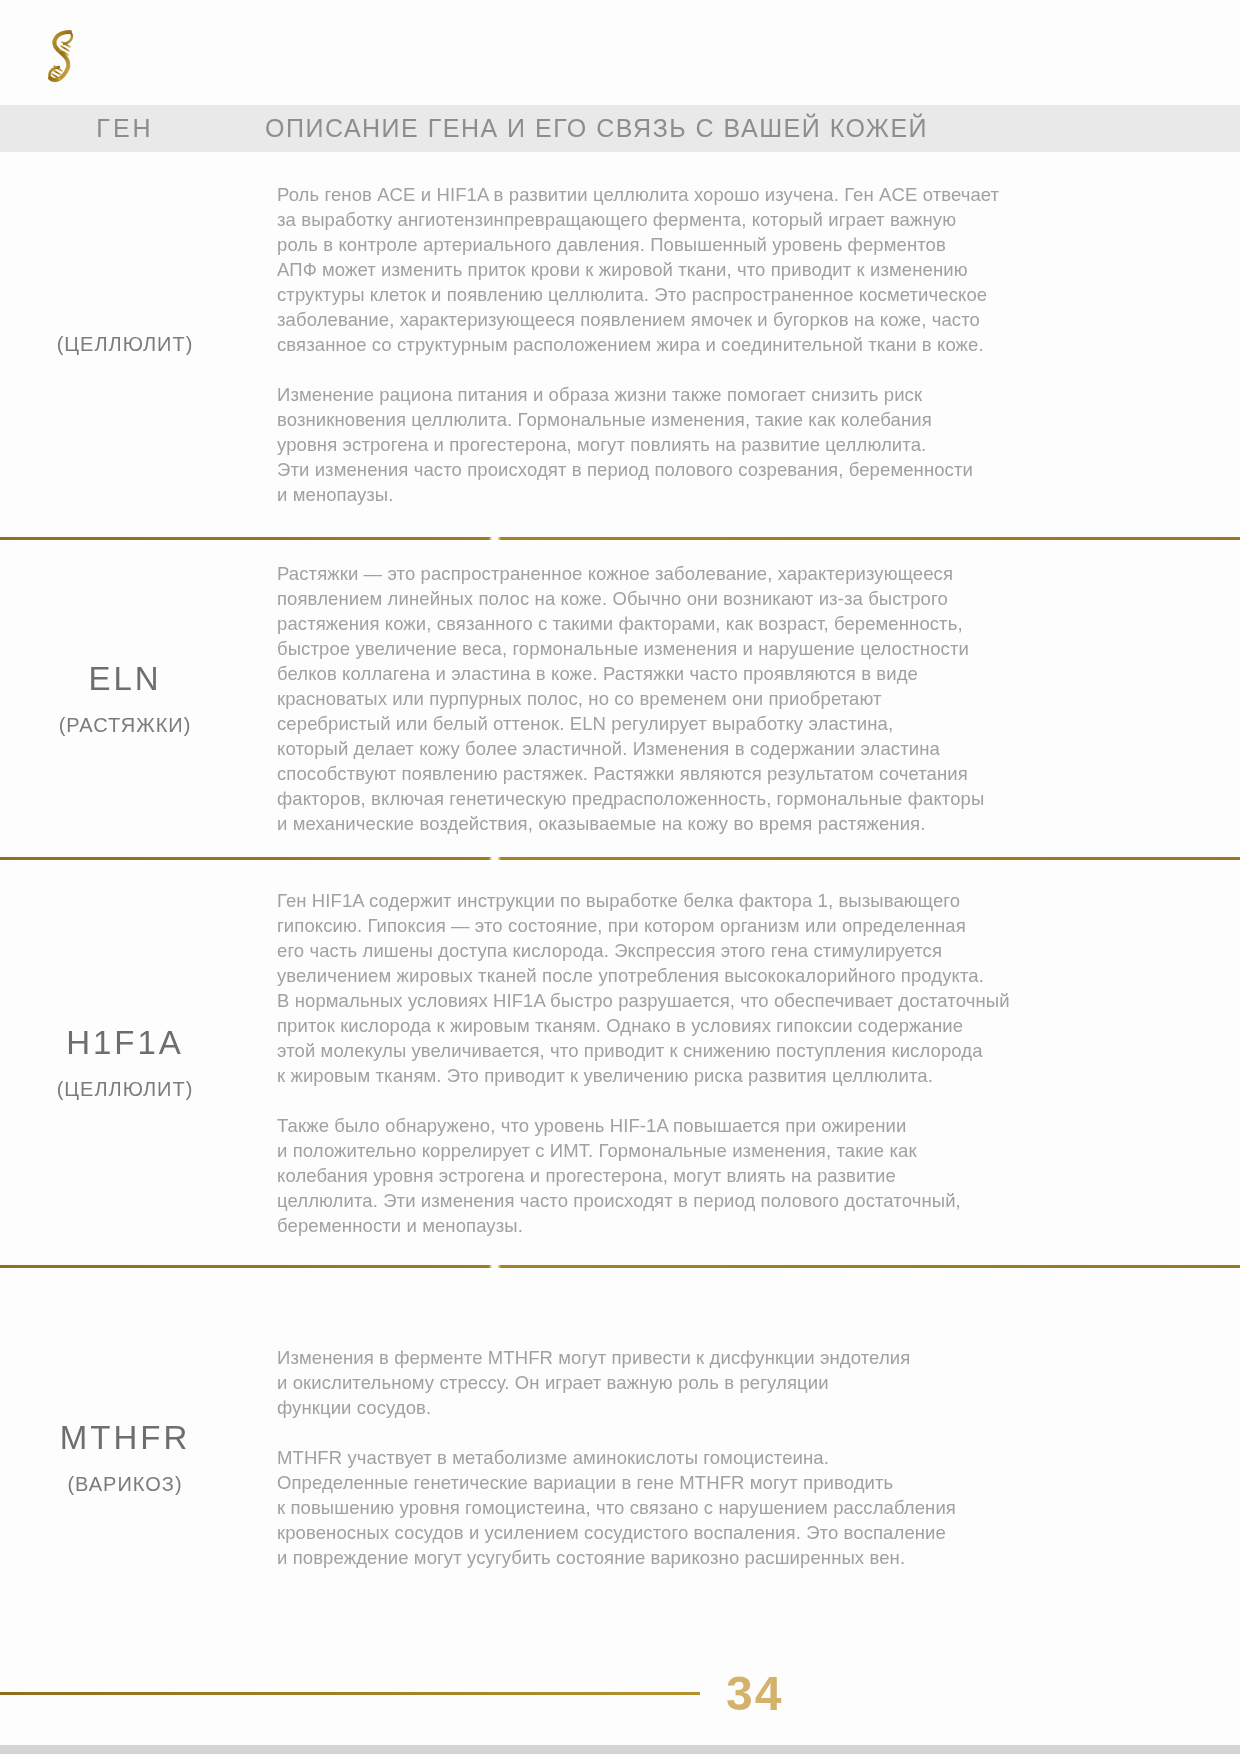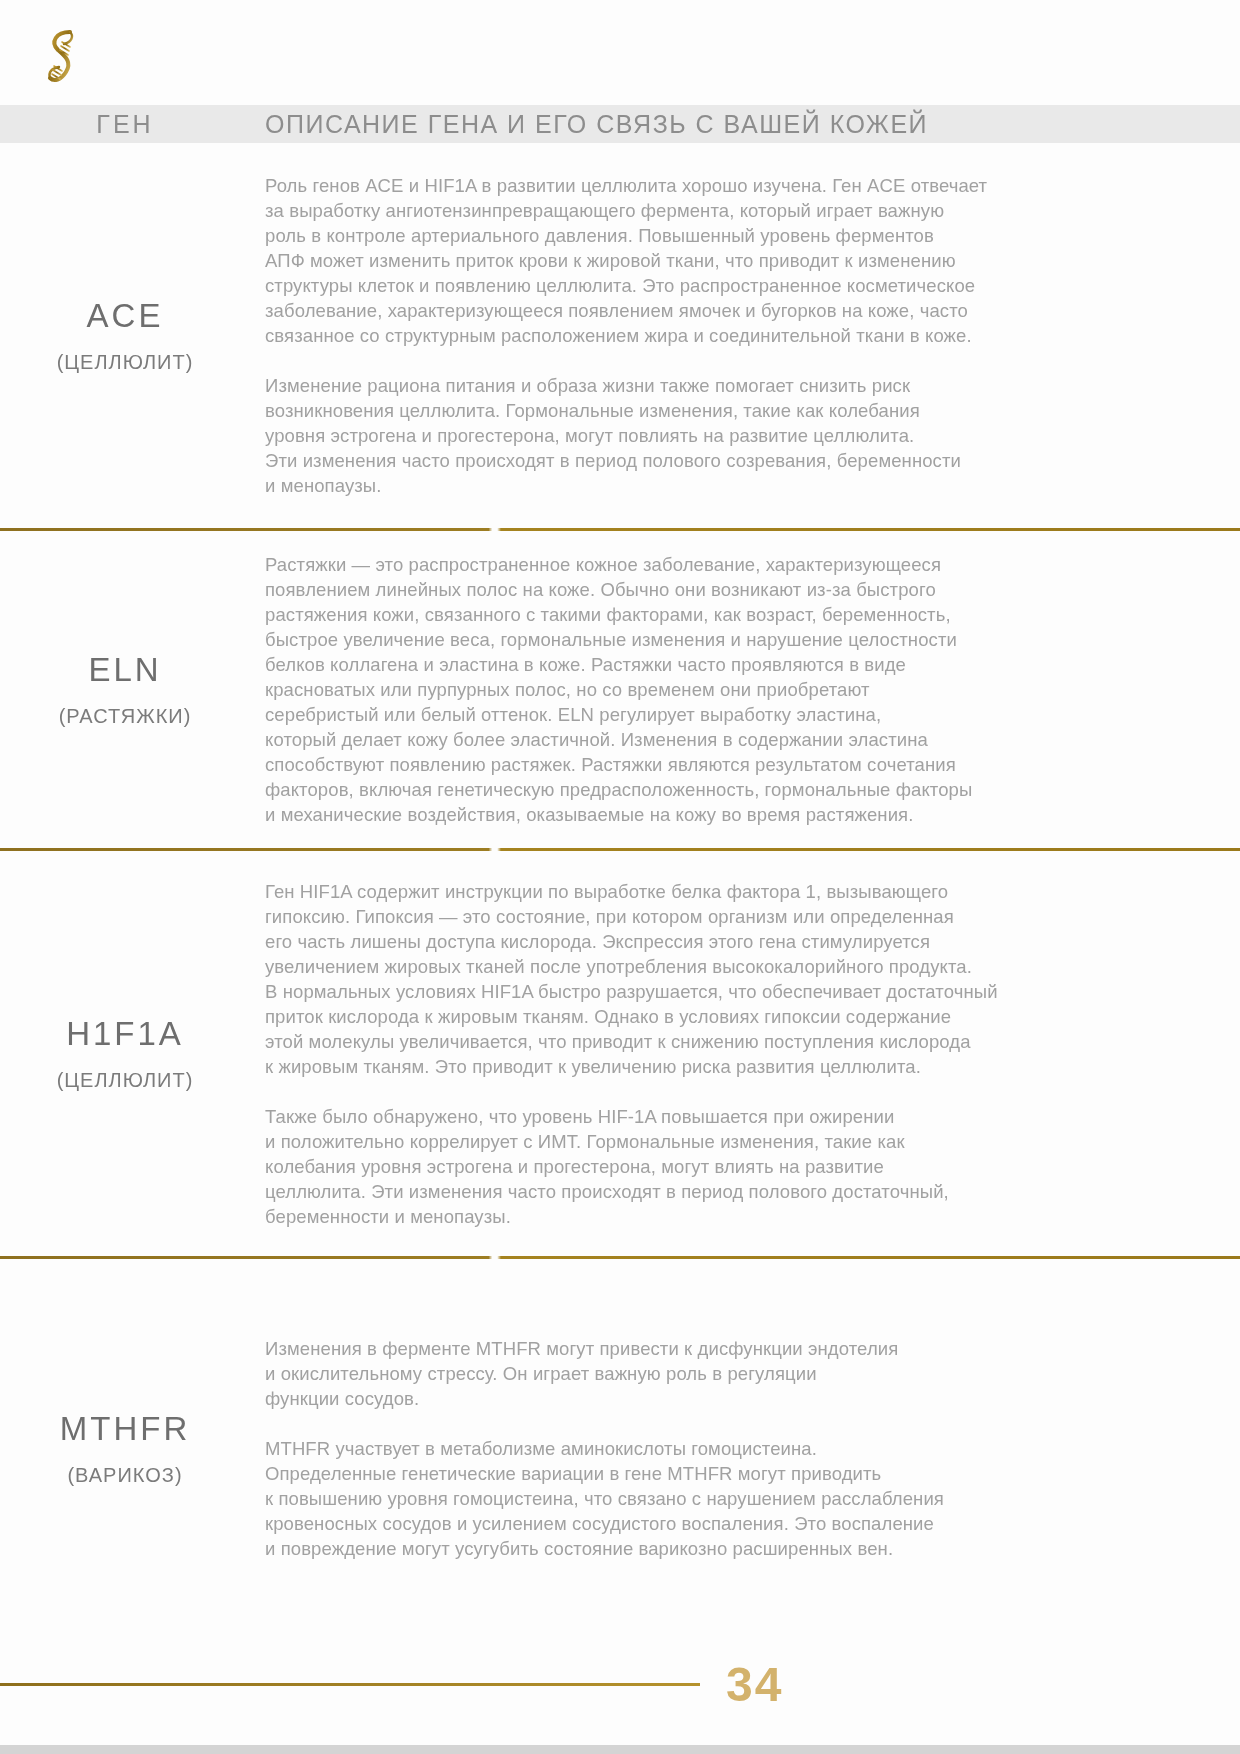--- a/index.html
+++ b/index.html
@@ -19,21 +19,21 @@
   .logo-area { height: 105px; }
   .logo {
     position: absolute;
     left: 46px; top: 30px;
     width: 32px; height: 58px;
   }
   
   .thead {
     display: flex;
     align-items: center;
-    height: 38px;
+    height: 47px;
     background: #e9e9e9;
     color: #8d8d8d;
   }
   .thead .h-gene {
     width: 250px;
     flex: 0 0 250px;
     text-align: center;
     font-size: 25px;
     font-weight: 300;
     letter-spacing: 3px;
@@ -74,21 +74,21 @@
   .desc-cell {
     padding-left: 15px;
     width: 790px;
     color: #a1a1a1;
     font-size: 18.5px;
     font-weight: 300;
     line-height: 25px;
     letter-spacing: 0.1px;
   }
   .desc-cell p {
-    margin: 0 0 25px 0;
+    margin: 0 0 25px 12px;
     white-space: pre-line;
   }
   .desc-cell p:last-child { margin-bottom: 0; }
   
   .sep {
     height: 3px;
     width: 100%;
     background: linear-gradient(90deg,
       #8e701f 0%, #9d7d22 39.4%,
       rgba(253,253,253,0.9) 39.7%, rgba(253,253,253,0.9) 40.1%,
@@ -149,21 +149,20 @@
     </svg>
   </div>
 
   <div class="thead">
     <div class="h-gene">ГЕН</div>
     <div class="h-desc">ОПИСАНИЕ ГЕНА И ЕГО СВЯЗЬ С ВАШЕЙ КОЖЕЙ</div>
   </div>
 
   <div class="grow row-1">
     <div class="gene-cell">
-      <div class="gene-name">ACE</div>
       <div class="gene-trait">(ЦЕЛЛЮЛИТ)</div>
     </div>
     <div class="desc-cell">
       <p>Роль генов ACE и HIF1A в развитии целлюлита хорошо изучена. Ген ACE отвечает
 за выработку ангиотензинпревращающего фермента, который играет важную
 роль в контроле артериального давления. Повышенный уровень ферментов
 АПФ может изменить приток крови к жировой ткани, что приводит к изменению
 структуры клеток и появлению целлюлита. Это распространенное косметическое
 заболевание, характеризующееся появлением ямочек и бугорков на коже, часто
 связанное со структурным расположением жира и соединительной ткани в коже.</p>

